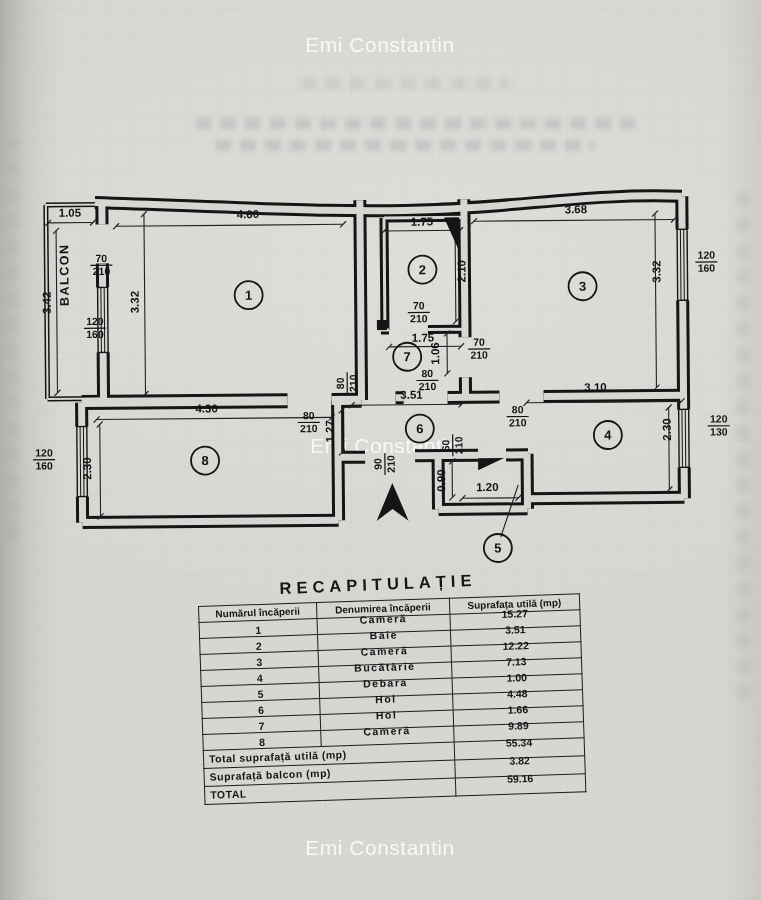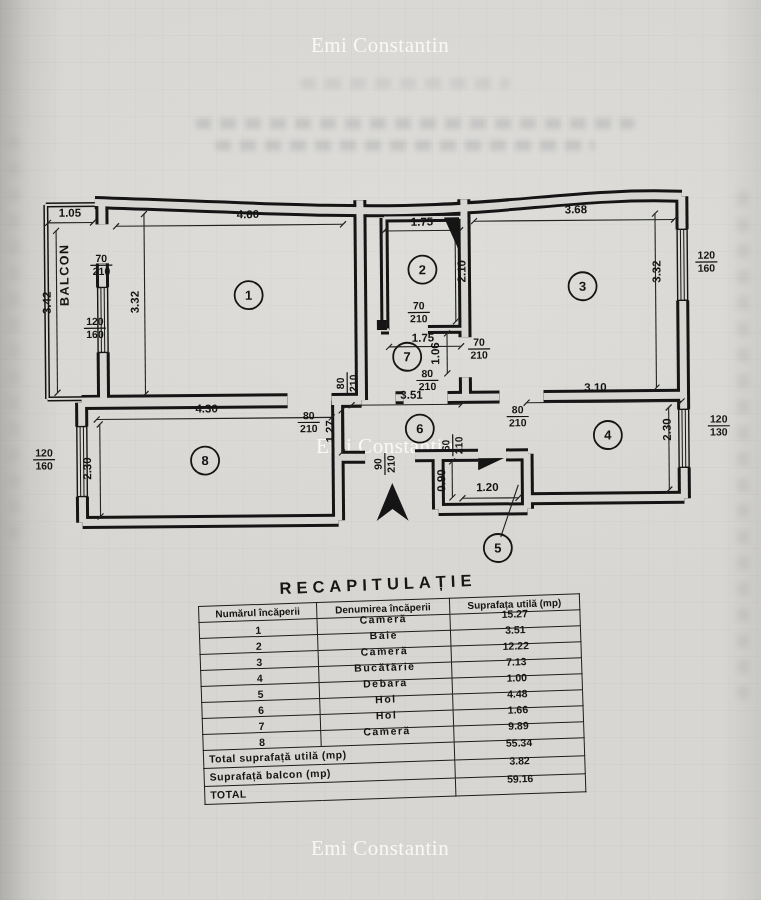--- a/index.html
+++ b/index.html
@@ -8,21 +8,21 @@
   #page{position:relative;width:761px;height:900px;
         background:#d7d6d2;
         background-image:
           radial-gradient(ellipse 900px 500px at 55% 30%, rgba(255,255,255,.18), rgba(0,0,0,0) 70%),
           linear-gradient(90deg, rgba(110,110,106,.38) 0px, rgba(110,110,106,.12) 28px, rgba(0,0,0,0) 62px),
           linear-gradient(270deg, rgba(120,120,116,.14) 0px, rgba(0,0,0,0) 40px),
           repeating-linear-gradient(90deg, rgba(150,150,155,.07) 0 1px, rgba(0,0,0,0) 1px 27px),
           repeating-linear-gradient(0deg, rgba(150,150,155,.07) 0 1px, rgba(0,0,0,0) 1px 27px);
   }
   .watermark{position:absolute;color:rgba(255,255,255,.82);font-size:21px;
-     letter-spacing:.5px;white-space:nowrap;transform:translateX(-50%);font-family:Liberation Serif, serif;}
+     letter-spacing:.5px;white-space:nowrap;transform:translateX(-50%);}
   .bleed{position:absolute;height:11px;border-radius:5px;filter:blur(2.5px);opacity:.5;
      background:repeating-linear-gradient(90deg, rgba(110,112,125,.38) 0 16px, rgba(0,0,0,0) 16px 25px);}
   .bleed2{position:absolute;width:12px;border-radius:6px;filter:blur(3px);opacity:.35;
      background:repeating-linear-gradient(0deg, rgba(110,112,125,.35) 0 14px, rgba(0,0,0,0) 14px 26px);}
   svg{position:absolute;left:0;top:0;}
   #plan-title{position:absolute;left:256px;top:575px;width:244px;text-align:center;
      font-weight:bold;font-size:16.5px;letter-spacing:5px;color:#161616;
      transform:rotate(-2.4deg);white-space:nowrap;}
   #recap-table{position:absolute;left:198px;top:606px;width:382px;
      transform:rotate(-1.9deg);transform-origin:0 0;

